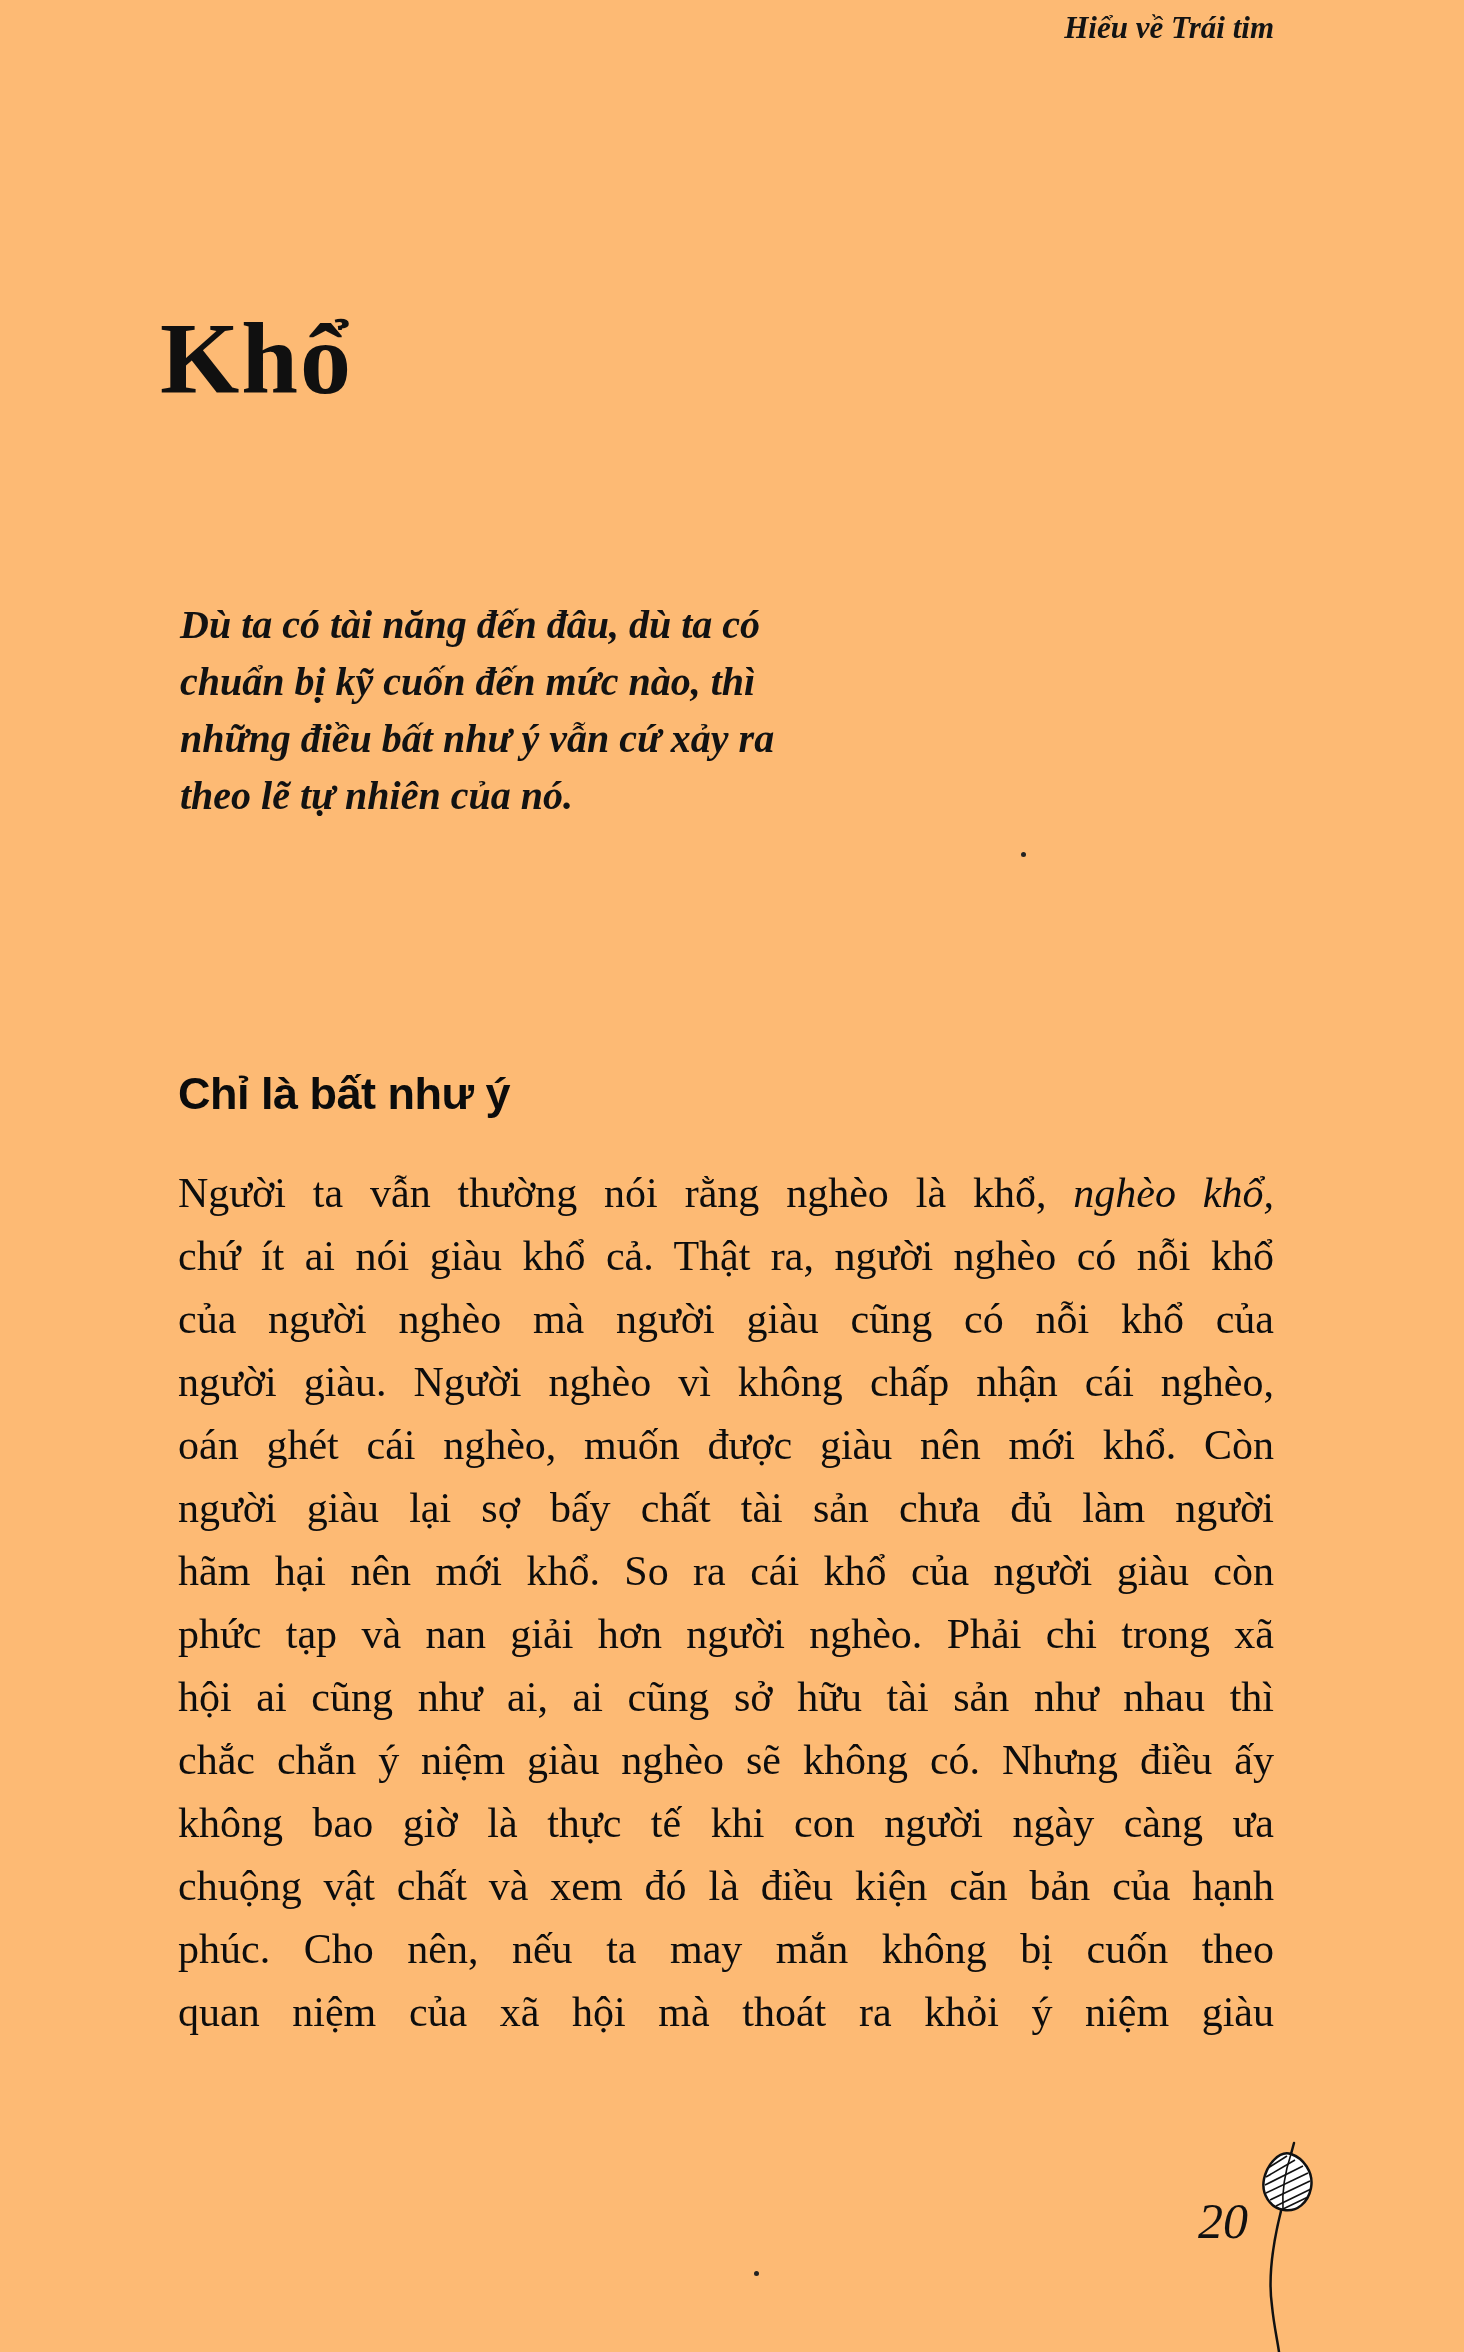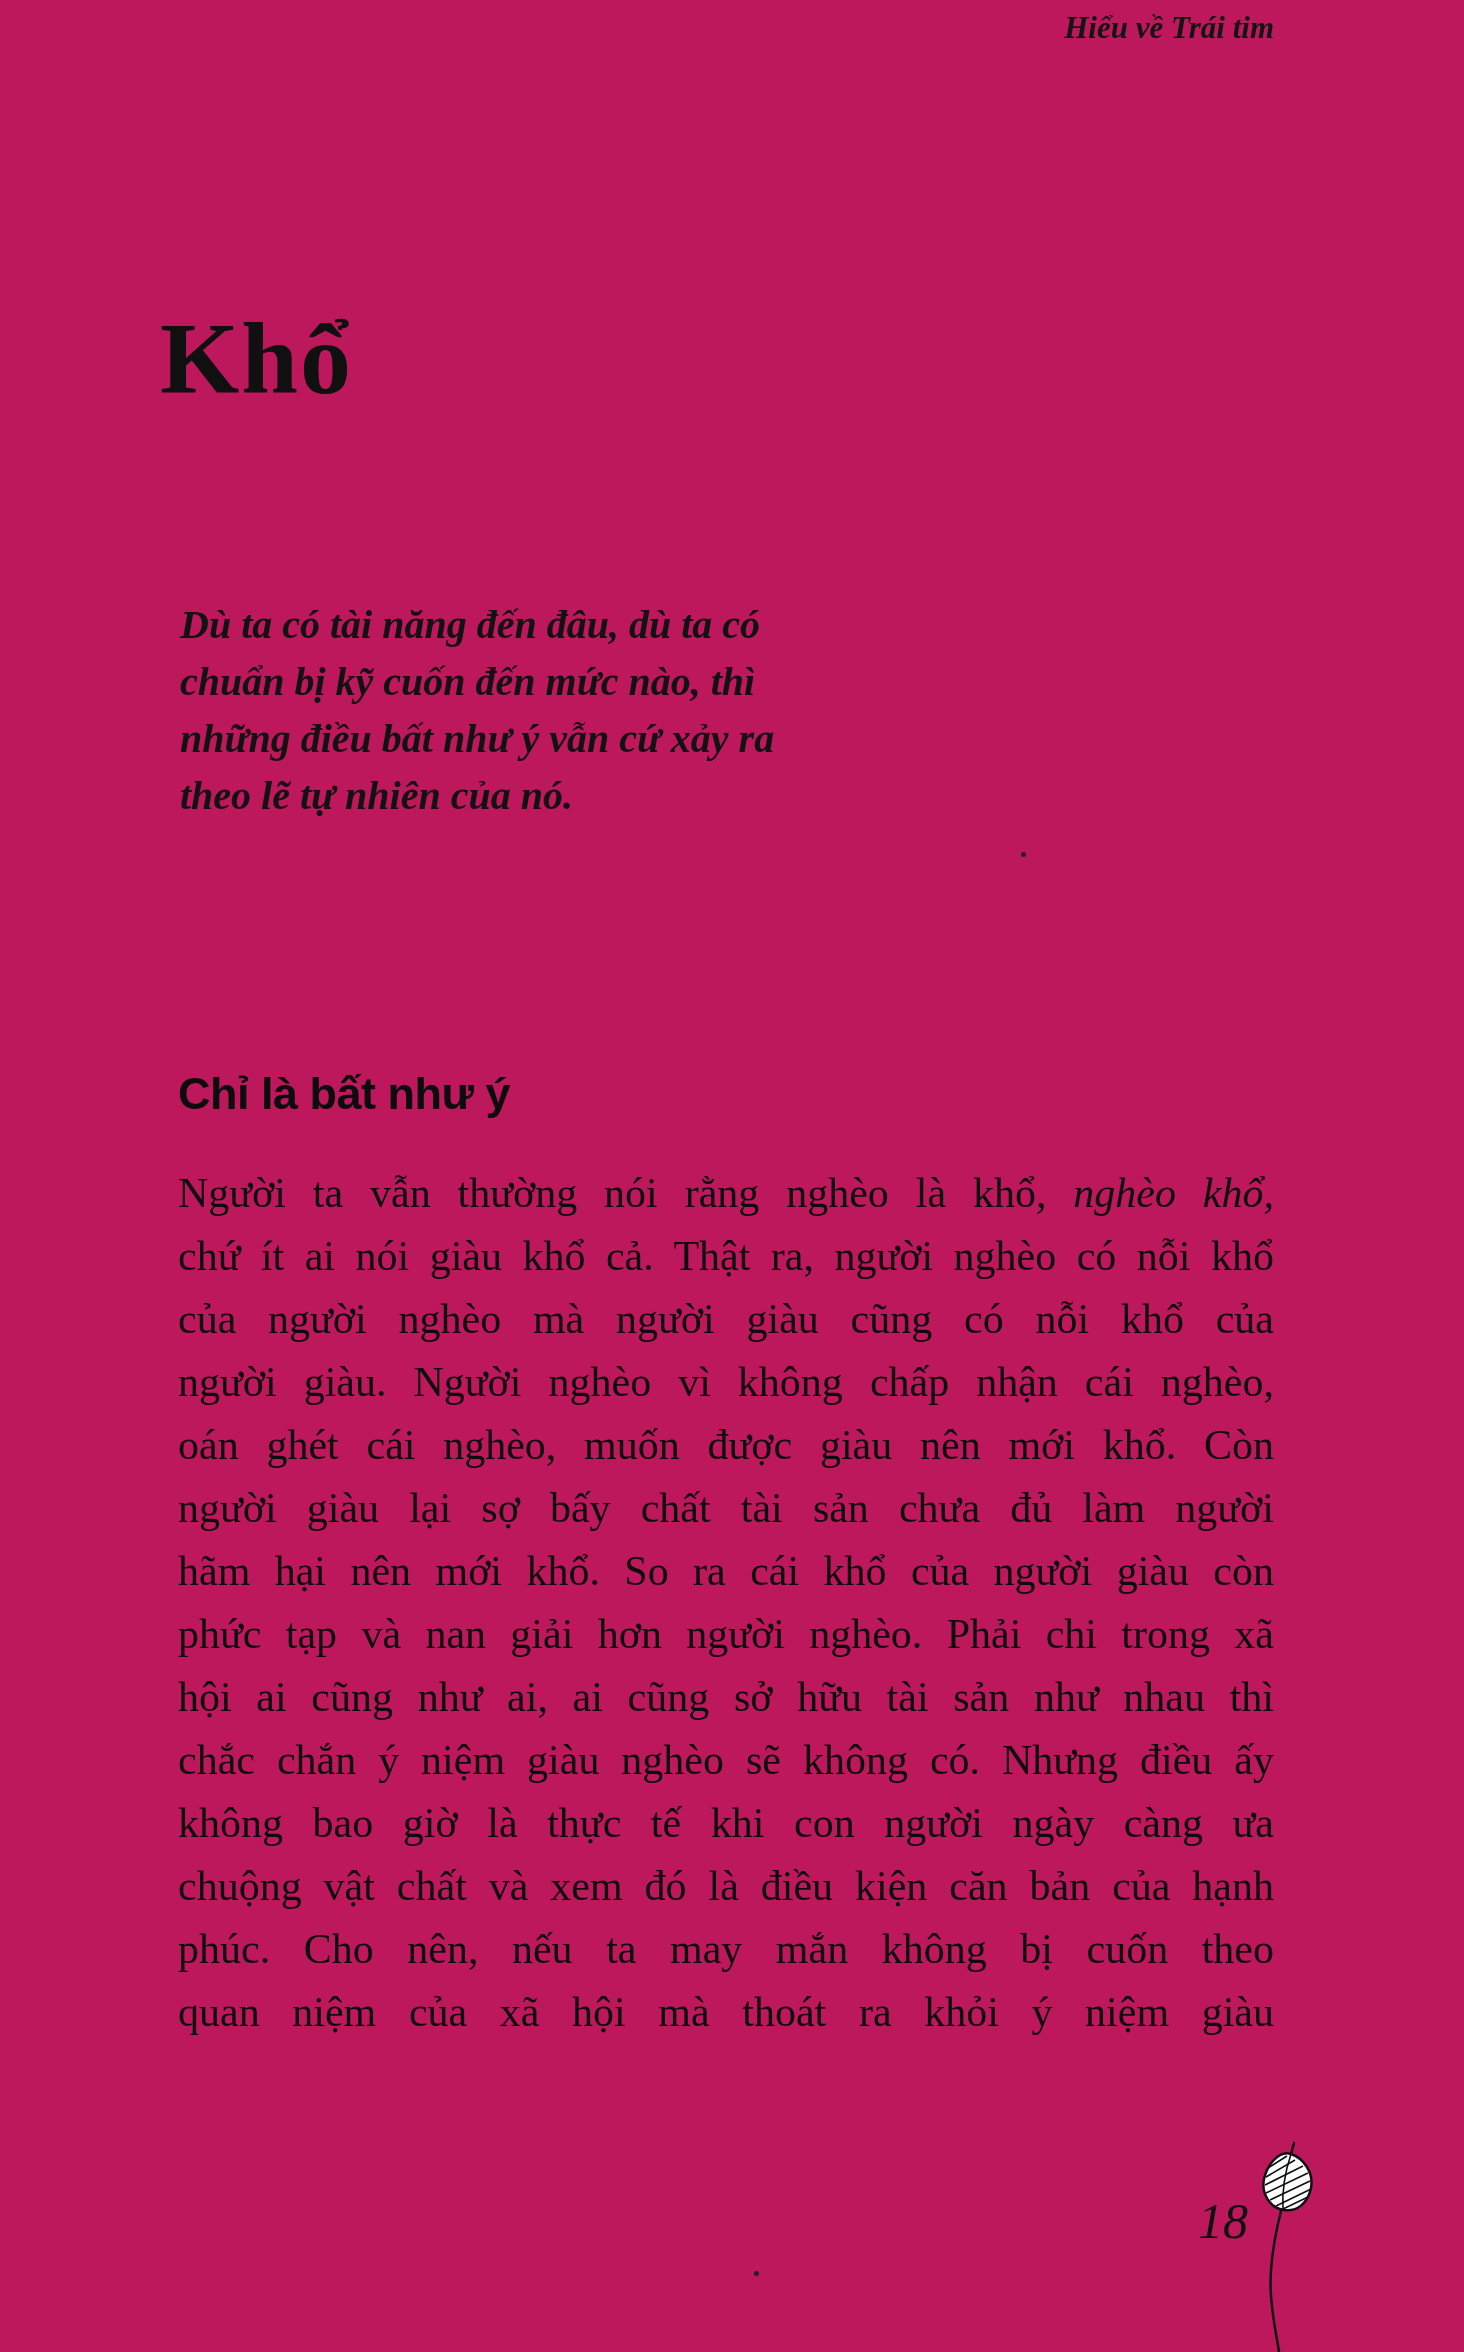--- a/index.html
+++ b/index.html
@@ -1,20 +1,20 @@
 <!DOCTYPE html>
 <html><head>
 <meta charset="utf-8">
 <style>
   html, body { margin: 0; padding: 0; background: #e8e8e8; }
   .page {
     position: relative;
     width: 1464px;
     height: 2352px;
-    background: #be185d;
+    background: #fdba74;
     overflow: hidden;
     color: #0d0d0d;
   }
 
   .running-header {
     position: absolute;
     top: 10px;
     right: 190px;
     font-family: "Liberation Serif", serif;
     font-style: italic;
@@ -138,21 +138,21 @@
       <div class="b-line"><span>hãm hại nên mới khổ. So ra cái khổ của người giàu còn</span></div>
       <div class="b-line"><span>phức tạp và nan giải hơn người nghèo. Phải chi trong xã</span></div>
       <div class="b-line"><span>hội ai cũng như ai, ai cũng sở hữu tài sản như nhau thì</span></div>
       <div class="b-line"><span>chắc chắn ý niệm giàu nghèo sẽ không có. Nhưng điều ấy</span></div>
       <div class="b-line"><span>không bao giờ là thực tế khi con người ngày càng ưa</span></div>
       <div class="b-line"><span>chuộng vật chất và xem đó là điều kiện căn bản của hạnh</span></div>
       <div class="b-line"><span>phúc. Cho nên, nếu ta may mắn không bị cuốn theo</span></div>
       <div class="b-line"><span>quan niệm của xã hội mà thoát ra khỏi ý niệm giàu</span></div>
     </div>
 
-  <div class="page-number">18</div>
+  <div class="page-number">20</div>
 
   <svg class="leaf-svg" viewBox="0 0 90 214" xmlns="http://www.w3.org/2000/svg">
 
     <path d="M44,73 C36,105 31,140 35,168 C37,188 40,200 42,214" fill="none" stroke="#111111" stroke-width="2.5" stroke-linecap="round"></path>
 
     <path d="M57,5 L54,16" fill="none" stroke="#111111" stroke-width="2.5" stroke-linecap="round"></path>
 
     <path d="M54,16 C66,20 77,34 74,50 C71,65 60,74 47,72 C33,70 24,56 27,41 C30,27 42,12 54,16 Z" fill="#ffffff" stroke="#111111" stroke-width="2.5"></path>
 
     <path d="M54,16 C48,34 45,54 46,71" fill="none" stroke="#111111" stroke-width="1.6"></path>

